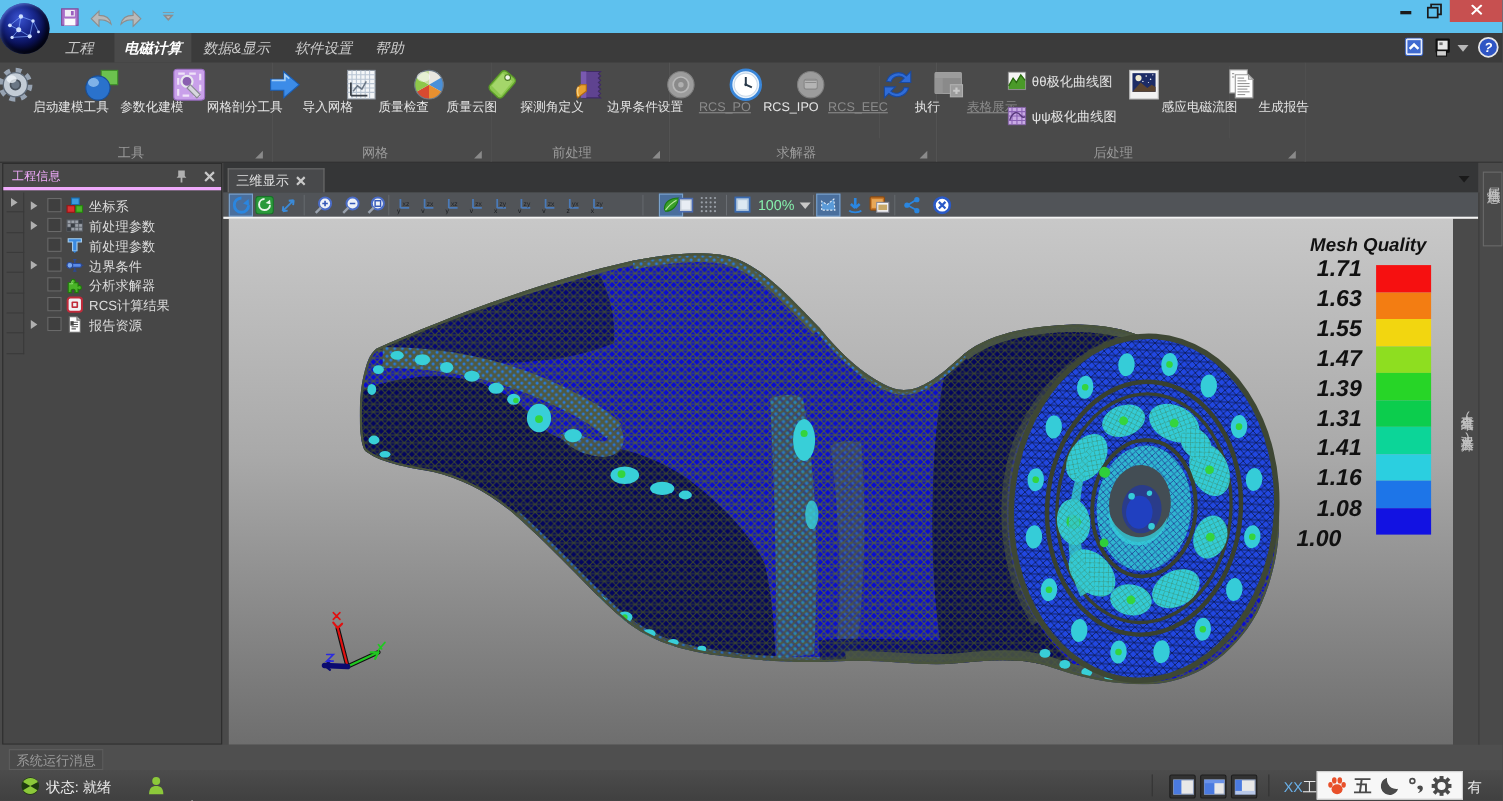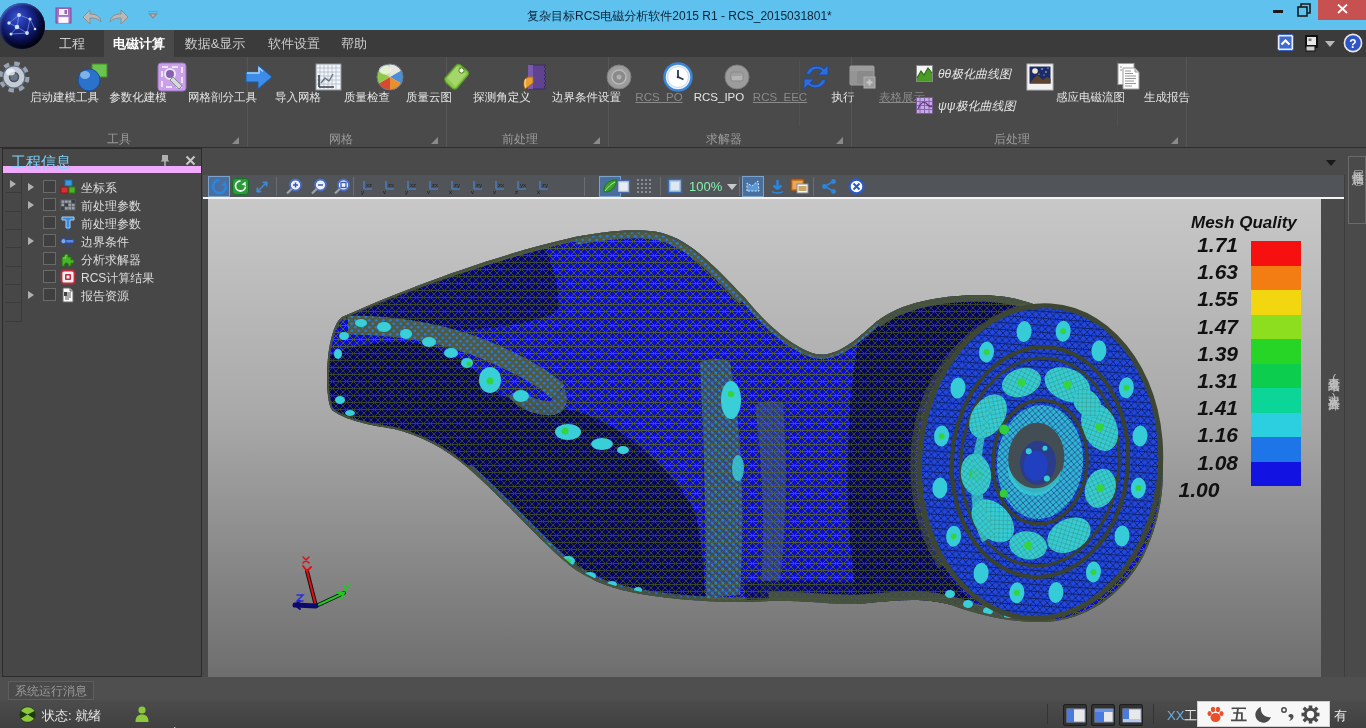--- a/index.html
+++ b/index.html
@@ -6,36 +6,36 @@
   html,body { width:1366px; height:728px; overflow:hidden; background:#4a4a4a;
     font-family:"Liberation Sans", sans-serif; }
   .abs { position:absolute; }
   #page { position:relative; width:1366px; height:728px; }
 
   
   #titlebar { position:absolute; left:0; top:0; width:1366px; height:30px; background:#5ec1ee; }
   #apptitle { position:absolute; left:527px; top:8px; width:340px; font-size:12px; color:#0d2337; white-space:nowrap; }
   #btn-close { position:absolute; left:1318px; top:0; width:48px; height:20px; background:#c75050; color:#fff; text-align:center; font-size:12px; line-height:19px; }
   
-  #menubar { position:absolute; left:0; top:30px; width:1366px; height:27px; background:#3b3b3b; }
+  #menubar { position:absolute; left:0; top:30px; width:1366px; height:27px; background:#3b3b3b;font-style:italic; }
   .mtab { position:absolute; top:0; height:27px; line-height:27px; text-align:center; font-size:13px; color:#cccccc; }
   .mtab.active { background:#4a4a4a; color:#ffffff; font-weight:bold; }
   
   #ribbon { position:absolute; left:0; top:57px; width:1366px; height:91px; background:#4a4a4a; border-bottom:1px solid #2e2e2e; }
   .rsep { position:absolute; top:0; width:1px; height:90px; background:#3d3d3d; border-right:1px solid #565656; }
   .rlabel { position:absolute; top:74px; height:16px; line-height:16px; text-align:center; font-size:12px; color:#9b9b9b; }
   .rbtn { position:absolute; top:4px; text-align:center; font-size:11.5px; color:#e4e4e4; white-space:nowrap; }
   .rbtn .ric { margin:0 auto 8px auto; width:32px; height:32px; }
   .rbtn.dis { color:#8a8a8a;text-decoration:underline; }
   .rtri { position:absolute; top:80px; width:0; height:0; border-left:7px solid transparent; border-bottom:7px solid #8a8a8a; }
-  .rsmall { position:absolute; height:18px; font-size:12px; color:#e4e4e4; white-space:nowrap;font-style:italic; }
+  .rsmall { position:absolute; height:18px; font-size:12px; color:#e4e4e4; white-space:nowrap; }
   .rsmall svg { vertical-align:-4px; margin-right:5px; }
   
   #lpanel { position:absolute; left:2px; top:148px; width:200px; height:529px; background:#474747; border:1px solid #2c2c2c; }
-  #lphead { position:absolute; left:0; top:0; width:198px; height:24px; color:#7dd3fc; font-size:15px; border-bottom:7px solid #f0abfc; }
+  #lphead { position:absolute; left:0; top:0; width:198px; height:24px; color:#f0abfc; font-size:11px; border-bottom:3px solid #f0abfc; }
   .trow { position:absolute; left:0; width:198px; height:18px; font-size:12px; color:#dcdcdc; }
   .tarrow { position:absolute; width:0; height:0; border-top:4px solid transparent; border-bottom:4px solid transparent; border-left:6px solid #b0b0b0; }
   .tcheck { position:absolute; width:13px; height:13px; background:#3f3f3f; border:1px solid #6a6a6a; }
   
   #tabbar { position:absolute; left:203px; top:148px; width:1141px; height:27px; background:#353637; }
   #vtab { position:absolute; left:4px; top:5px; width:88px; height:22px; background:#48494b; border:1px solid #6a6a6a; border-bottom:none; color:#e0e0e0; font-size:12px; line-height:21px; }
   #vtoolbar { position:absolute; left:203px; top:175px; width:1141px; height:23px; background:#515458; }
   #vline { position:absolute; left:203px; top:197px; width:1141px; height:2px; background:#f4f4f4; }
   #viewport { position:absolute; left:208px; top:199px; width:1113px; height:478px; background:linear-gradient(#c8c8c8, #a9a9a9 45%, #6e6e6e); }
   #rightdock { position:absolute; left:1344px; top:148px; width:22px; height:552px; background:#4a4a4a; }
@@ -59,21 +59,20 @@
     </svg>
     <svg class="abs" style="left:80px;top:8px" width="24" height="17" viewBox="0 0 24 17">
       <path d="M3,9 L10,2 L10,6 C16,6 20,8 21,14 C17,10 14,10 10,10 L10,16 Z" fill="#b9b9b9" stroke="#8d8d8d" stroke-width="1"></path>
     </svg>
     <svg class="abs" style="left:107px;top:8px" width="24" height="17" viewBox="0 0 24 17">
       <path d="M21,9 L14,2 L14,6 C8,6 4,8 3,14 C7,10 10,10 14,10 L14,16 Z" fill="#b9b9b9" stroke="#8d8d8d" stroke-width="1"></path>
     </svg>
     <svg class="abs" style="left:147px;top:11px" width="12" height="9" viewBox="0 0 12 9">
       <path d="M1,0 H11 M2.5,3 L6,7 L9.5,3 Z" stroke="#8d8d8d" fill="#b9b9b9" stroke-width="1.4"></path>
     </svg>
-    <div id="apptitle">复杂目标RCS电磁分析软件2015 R1 - RCS_2015031801*</div>
     <div class="abs" style="left:1273px;top:10px;width:10px;height:3px;background:#1b1b1b"></div>
     <svg class="abs" style="left:1297px;top:3px" width="14" height="14" viewBox="0 0 14 14">
       <path d="M4,4 V1 H13 V10 H10" fill="none" stroke="#1b1b1b" stroke-width="1.6"></path>
       <rect x="1" y="4" width="9" height="9" fill="none" stroke="#1b1b1b" stroke-width="1.6"></rect>
     </svg>
     <div id="btn-close"><svg width="11" height="10" viewBox="0 0 11 10" style="vertical-align:-1px">
           <path d="M1,0.5 L10,9 M10,0.5 L1,9" stroke="#ffffff" stroke-width="1.8"></path>
         </svg></div>
   </div>
   <div id="menubar">
@@ -247,20 +246,25 @@
         <path d="M12,0 L12,4 L16,4 Z" fill="#d8d8d8" stroke="#9a9a9a"></path>
         <g stroke="#8a8a8a" stroke-width=".9">
               <path d="M2,3 H8 M2,5.5 H10 M2,8 H13 M2,10.5 H13 M2,13 H11 M2,15.5 H13 M2,18 H9"></path>
             </g>
       </g>
       <g stroke="#8a8a8a" stroke-width=".9">
             <path d="M8,6 H10 M8,9 H10"></path>
           </g>
     </svg>生成报告</div>
   </div>
+  <div id="tabbar">
+      <div id="vtab">&nbsp;&nbsp;三维显示&nbsp;&nbsp;<svg width="9" height="9" viewBox="0 0 9 9" style="vertical-align:-1px">
+          <path d="M1,1 L8,8 M8,1 L1,8" stroke="#c8c8c8" stroke-width="2"></path>
+        </svg></div>
+    </div>
   <div id="vtoolbar">
     <div class="abs" style="left:5px;top:1px;width:22px;height:21px;background:#4a6f9d;border:1px solid #7aa2cc"></div>
     <svg class="abs" style="left:8px;top:3px" width="17" height="17" viewBox="0 0 17 17">
         <path d="M8.5,2 A6.5,6.5 0 1 0 15,8.5" fill="none" stroke="#2a86e0" stroke-width="2.6"></path>
         <path d="M15,3 L15.4,9 L10,7 Z" fill="#2a86e0"></path>
       </svg>
     <svg class="abs" style="left:29px;top:3px" width="17" height="17" viewBox="0 0 17 17">
         <rect x="0.5" y="0.5" width="16" height="16" rx="3" fill="#2a9a3a" stroke="#187028"></rect>
         <path d="M8.5,3 A5,5 0 1 0 13.5,8.5" fill="none" stroke="#e8f4e8" stroke-width="1.8"></path>
         <path d="M13.5,3.5 L14,8 L9.5,6.5 Z" fill="#e8f4e8"></path>

